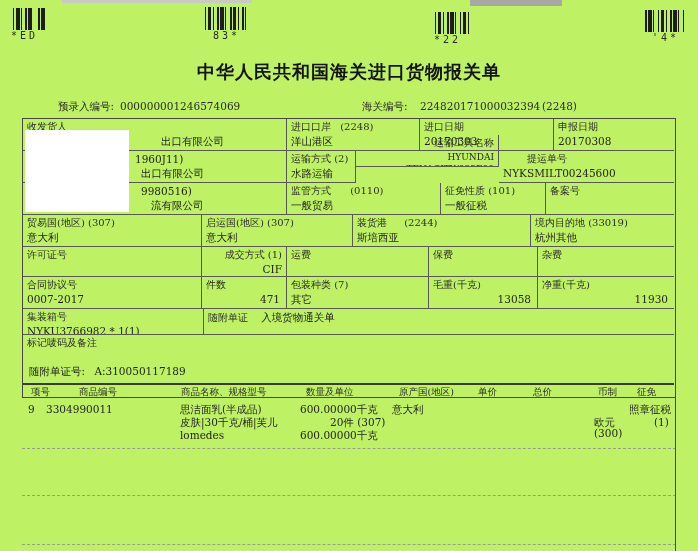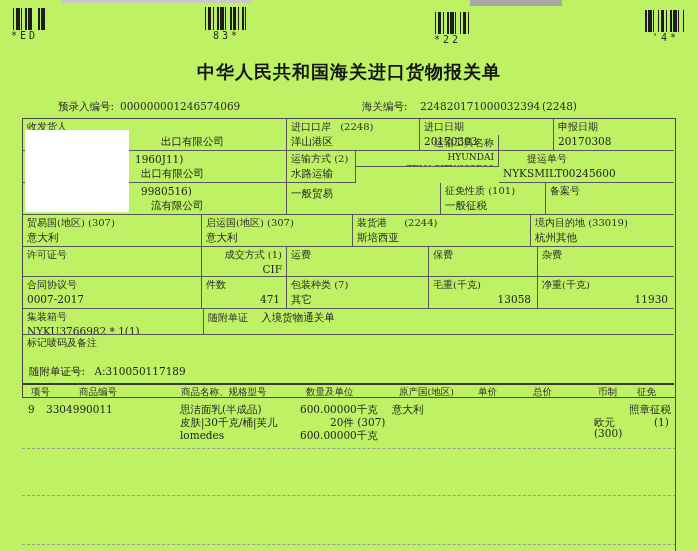--- a/index.html
+++ b/index.html
@@ -102,20 +102,22 @@
     <div class="c nr" style="left:476px;top:32px;width:175px;height:32px;">
       <div class="lb" style="margin-left:24px;">提运单号</div>
       <div class="vl">NYKSMILT00245600</div>
     </div>
 
     <div class="c" style="left:0;top:64px;width:264px;height:32px;">
       <div class="vl" style="margin-top:0;margin-left:114px;">9980516)</div>
       <div class="vl" style="margin-left:124px;">流有限公司</div>
     </div>
     <div class="c" style="left:264px;top:64px;width:154px;height:32px;">
+      <div class="lb"><span>监管方式</span>
+        <span class="codegap">(0110)</span></div>
       <div class="vl">一般贸易</div>
     </div>
     <div class="c" style="left:418px;top:64px;width:105px;height:32px;">
       <div class="lb">征免性质 (101)</div>
       <div class="vl">一般征税</div>
     </div>
     <div class="c nr" style="left:523px;top:64px;width:128px;height:32px;">
       <div class="lb">备案号</div>
       <div class="vl"></div>
     </div>

